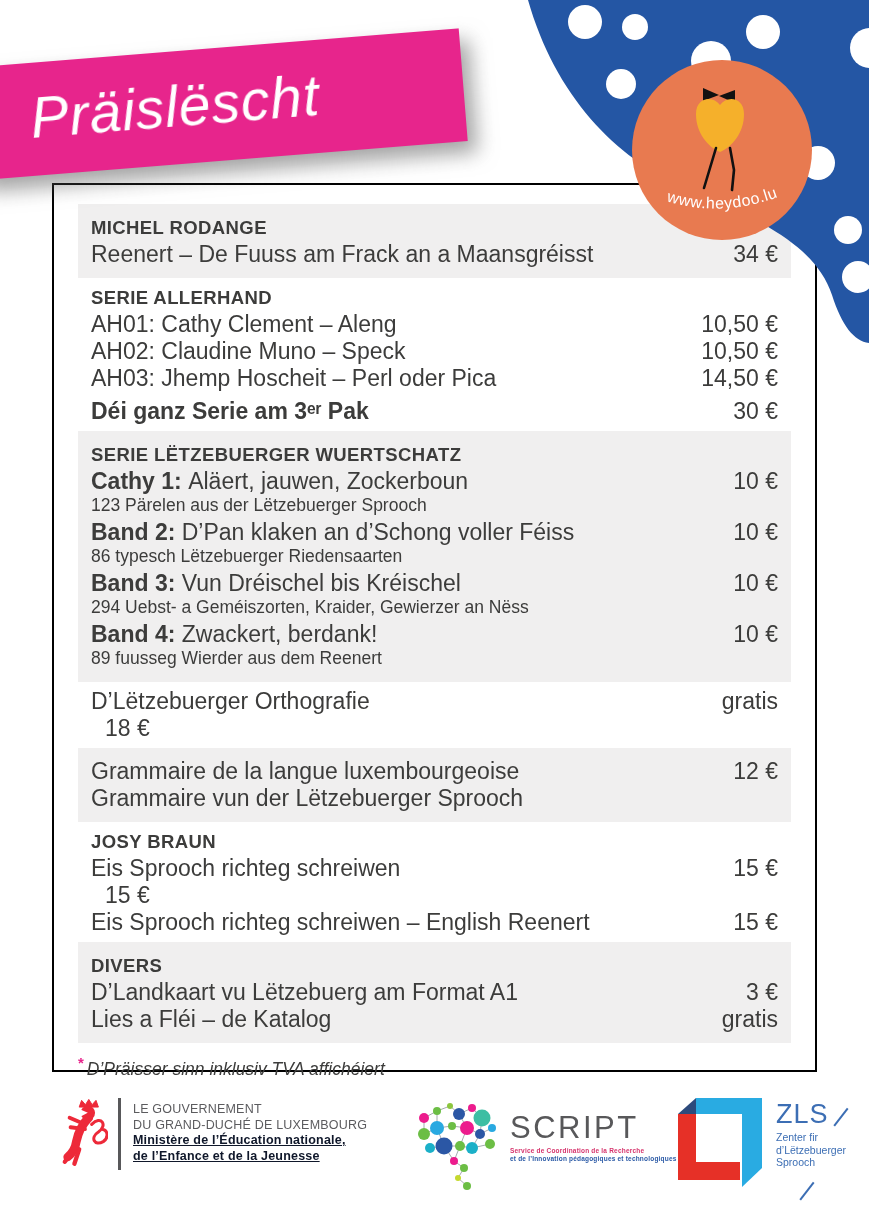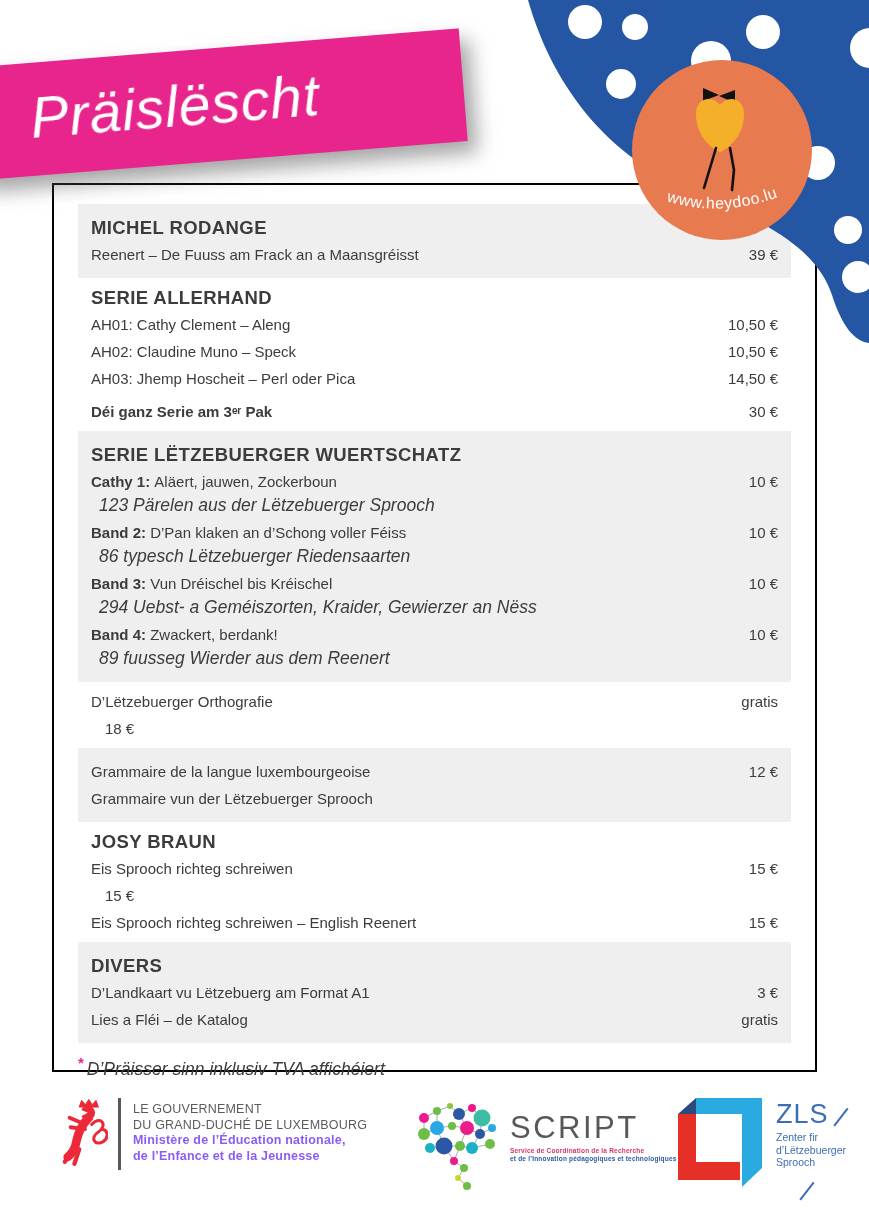--- a/index.html
+++ b/index.html
@@ -28,36 +28,36 @@
   
   .list-box{
     position:absolute;left:52px;top:183px;width:765px;height:889px;
     border:2px solid #000000;background:#fff;box-sizing:border-box;
     padding-top:19px;z-index:1;
   }
   .section{margin:0 24px;padding:10px 13px;}
   .section.gray{background:#F0EFEF;}
   .section.white{background:transparent;padding-top:6px;padding-bottom:6px;}
   .sec-header{font-weight:bold;font-size:18.5px;line-height:27px;letter-spacing:.4px;}
-  .row{display:flex;justify-content:space-between;font-size:15px;line-height:27px;}
+  .row{display:flex;justify-content:space-between;font-size:23px;line-height:27px;}
   .row .lab b{font-weight:bold;}
   .row.bold .lab{font-weight:bold;}
   .row.spaced{margin-top:6px;text-align:right;}
   .row .price{margin-left:14px;white-space:nowrap;}
-  .subrow{font-style:italic;font-size:17.5px;line-height:21px;padding-bottom:3px;margin-left:8px;}
+  .subrow{font-size:17.5px;line-height:21px;padding-bottom:3px;}
   .footnote{margin:9px 24px 0;font-size:17.5px;font-style:italic;line-height:22px;}
   .footnote .star{color:#E7258C;font-style:normal;font-weight:bold;vertical-align:super;font-size:15px;margin-right:3px;}
 
   
   .footer{position:absolute;left:0;top:1096px;width:869px;height:100px;}
   .gov{position:absolute;left:60px;top:2px;display:flex;align-items:flex-start;}
   .gov-bar{width:3px;height:72px;background:#58585A;margin:0 12px 0 10px;}
   .gov-text{font-size:12.5px;line-height:15.5px;letter-spacing:.2px;padding-top:4px;}
   .gov-text .g{color:#5B5B5E;}
-  .gov-text .r{color:#8b5cf6;font-weight:bold;}
+  .gov-text .r{color:#0f172a;font-weight:bold;text-decoration:underline;}
   .script{position:absolute;left:412px;top:0;display:flex;}
   .script-text{padding-top:16px;margin-left:6px;}
   .script-name{font-size:31px;color:#58585A;letter-spacing:2.5px;font-weight:400;line-height:32px;}
   .script-sub1{font-size:6.5px;font-weight:bold;color:#D6336C;letter-spacing:.2px;line-height:8px;margin-top:3px;}
   .script-sub2{font-size:6.5px;font-weight:bold;color:#2B5AA6;letter-spacing:.2px;line-height:8px;}
   .zls{position:absolute;left:678px;top:2px;display:flex;}
   .zls-text{margin-left:14px;position:relative;padding-top:2px;width:110px;}
   .zls-name{font-size:27px;color:#3C6EB4;line-height:28px;letter-spacing:1px;}
   .zls-lines{font-size:10.5px;color:#3C6EB4;line-height:12.5px;margin-top:3px;}
   .zls-slash{position:absolute;width:1.5px;height:22px;background:#3C6EB4;transform:rotate(38deg);}
@@ -97,21 +97,21 @@
     <textPath href="#urlArc" startOffset="50%" text-anchor="middle" data-interactable="true">www.heydoo.lu</textPath>
   </text>
 </svg>
 
 <div class="list-box" data-interactable="false">
   <div id="sections" data-interactable="false">
       <div class="section gray" data-interactable="false">
         <div class="sec-header" data-interactable="false">MICHEL RODANGE</div>
         <div class="row" data-interactable="false">
           <span class="lab" data-interactable="false">Reenert – De Fuuss am Frack an a Maansgréisst</span>
-          <span class="price" data-interactable="false">39 €</span>
+          <span class="price" data-interactable="false">34 €</span>
         </div>
       </div>
       <div class="section white" data-interactable="false">
         <div class="sec-header" data-interactable="false">SERIE ALLERHAND</div>
         <div class="row" data-interactable="false">
           <span class="lab" data-interactable="false">AH01: Cathy Clement – Aleng</span>
           <span class="price" data-interactable="false">10,50 €</span>
         </div>
         <div class="row" data-interactable="false">
           <span class="lab" data-interactable="false">AH02: Claudine Muno – Speck</span>

